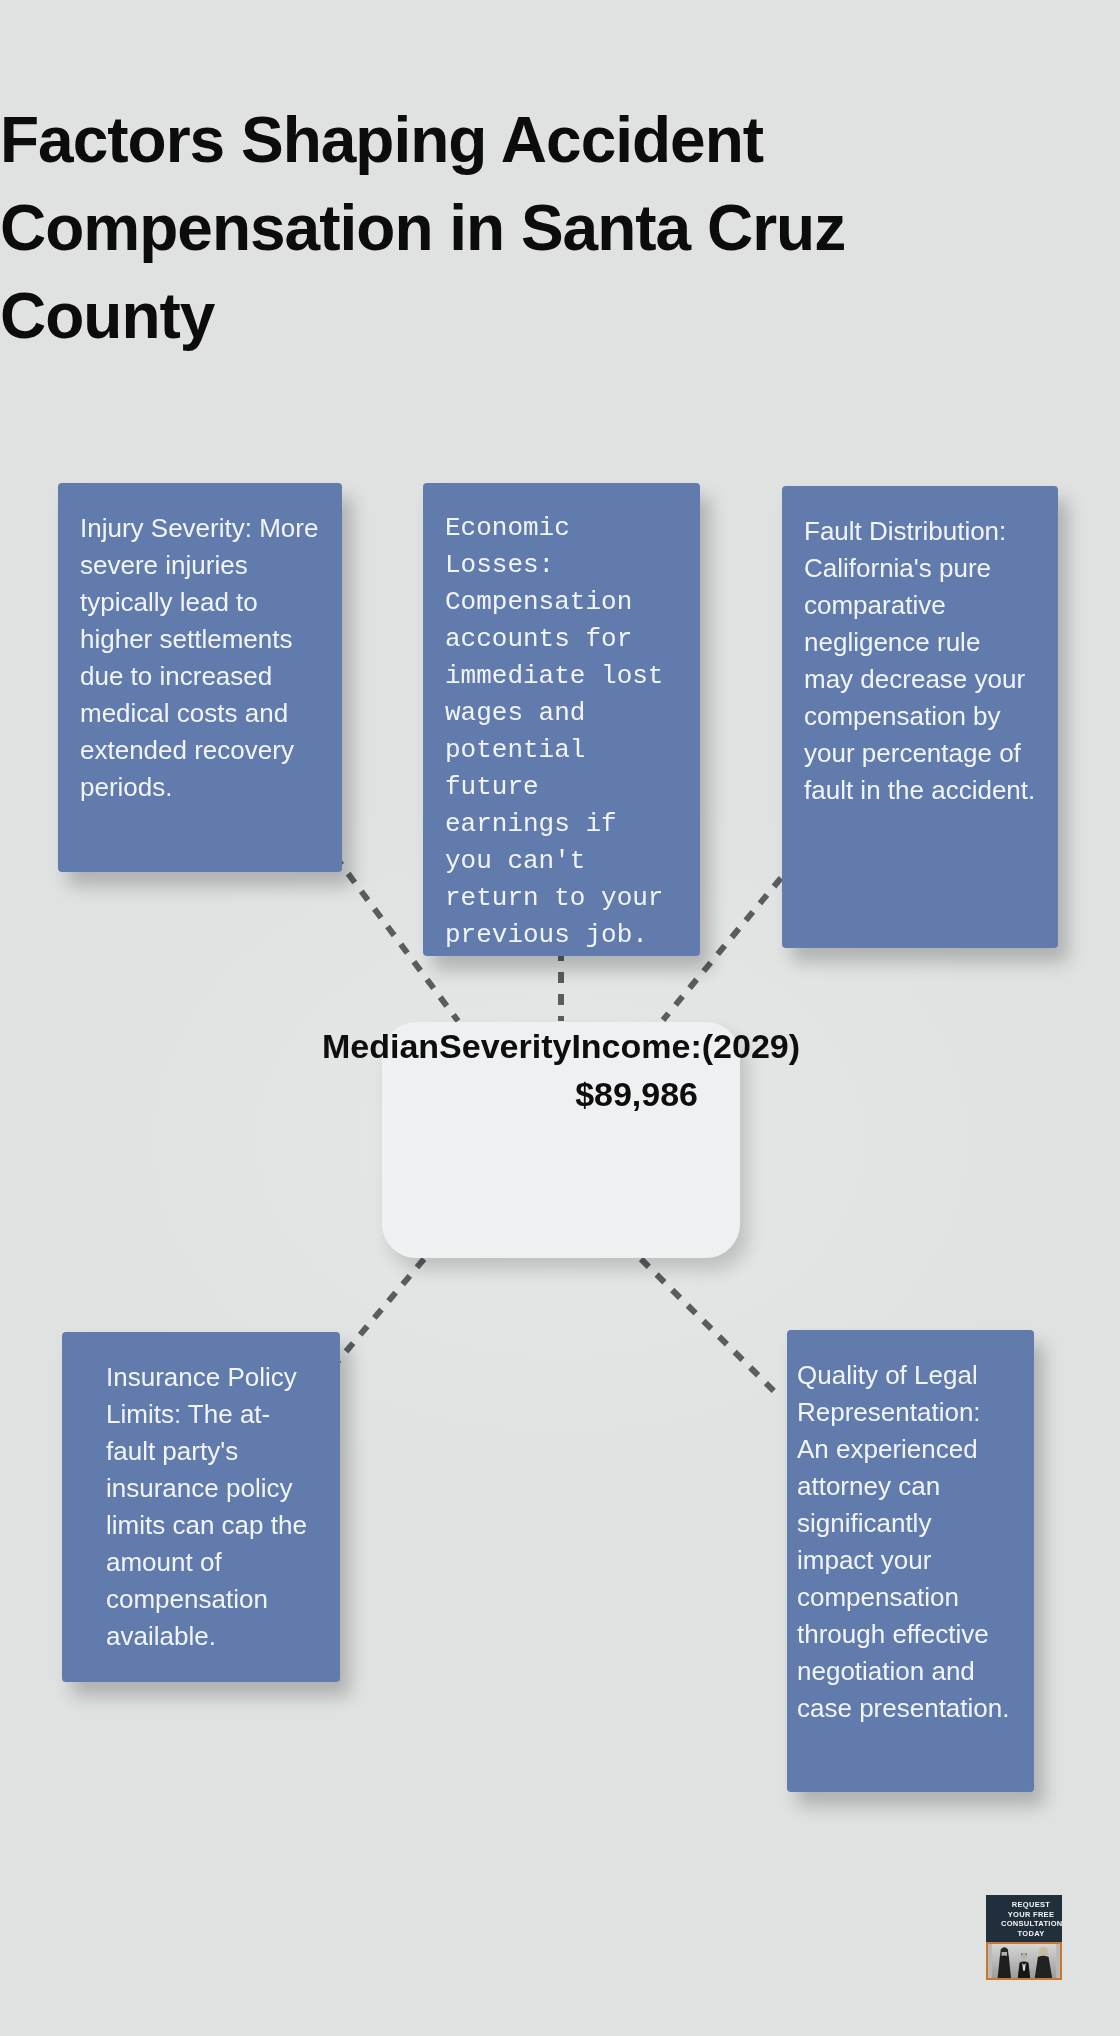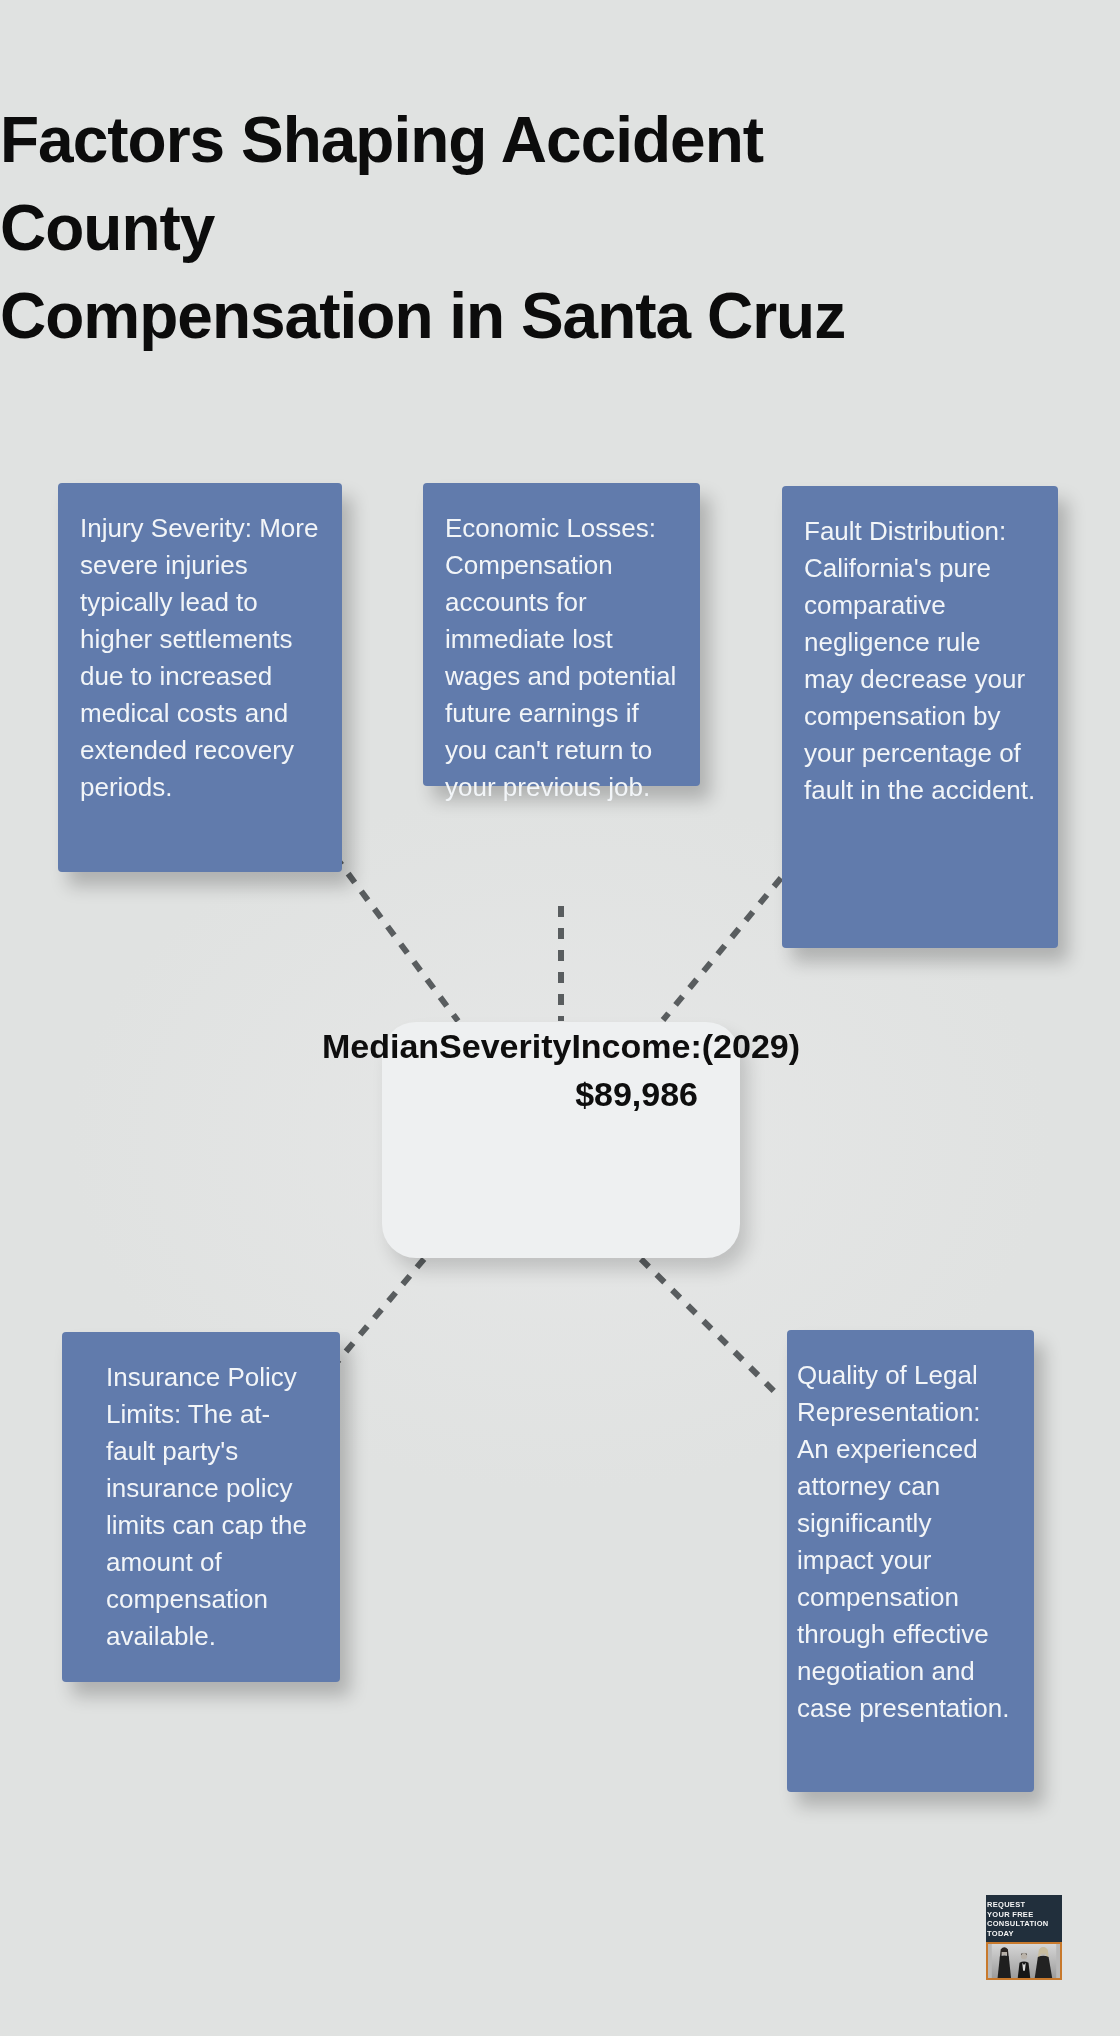--- a/index.html
+++ b/index.html
@@ -40,21 +40,21 @@
     box-sizing: border-box;
     background: var(--factor_box, #617bac);
     color: var(--factor_text, #f2f5f8);
     border-radius: 4px;
     padding: 27px 22px;
     font-size: 26px;
     line-height: 37px;
     box-shadow: 10px 14px 18px rgba(0,0,0,0.22);
   }
   .f1 { left: 58px;  top: 483px;  width: 284px; height: 389px; }
-  .f2 { left: 423px; top: 483px;  width: 277px; height: 303px; }
+  .f2 { left: 423px; top: 483px;  width: 277px; height: 473px; font-family: Liberation Mono, monospace; }
   .f3 { left: 782px; top: 486px;  width: 276px; height: 462px; }
   .f4 { left: 62px;  top: 1332px; width: 278px; height: 350px; padding-left: 44px; }
   .f5 { left: 787px; top: 1330px; width: 247px; height: 462px; padding-left: 10px; }
   .center-node {
     position: absolute;
     left: 382px; top: 1022px;
     width: 358px; height: 236px;
     box-sizing: border-box;
     background: var(--center_box, #eef0f1);
     color: var(--center_text, #0e0e0e);
@@ -76,40 +76,41 @@
     flex-direction: column;
     cursor: pointer;
   }
   .badge-header {
     background: var(--badge_bg, #212f3c);
     color: var(--badge_text, #f5f5f5);
     font-size: 7.5px;
     font-weight: 700;
     letter-spacing: 0.3px;
     line-height: 9.5px;
-    padding: 5px 1px 4px 1px;
+    text-align: center;
+    padding: 5px 1px 4px 15px;
   }
   .badge-photo {
     flex: 1;
     border: 2px solid var(--badge_accent, #c8792c);
     border-top-width: 2px;
     overflow: hidden;
     background: #b9b9b9;
   }
   .badge-photo svg { display: block; width: 100%; height: 100%; }
 </style>
 </head>
 <body>
 
 <div class="canvas">
 
   <div class="title">
     <div>Factors Shaping Accident</div>
+    <div>Compensation in Santa Cruz</div>
     <div>County</div>
-    <div>Compensation in Santa Cruz</div>
   </div>
 
   <svg class="connectors" viewBox="0 0 1120 2036" xmlns="http://www.w3.org/2000/svg" aria-hidden="true">
     <line x1="335" y1="856" x2="458" y2="1021"></line>
     <line x1="561" y1="906" x2="561" y2="1021"></line>
     <line x1="781" y1="878" x2="663" y2="1020"></line>
     <line x1="424" y1="1259" x2="338" y2="1361"></line>
     <line x1="641" y1="1259" x2="781" y2="1398"></line>
   </svg>
 

